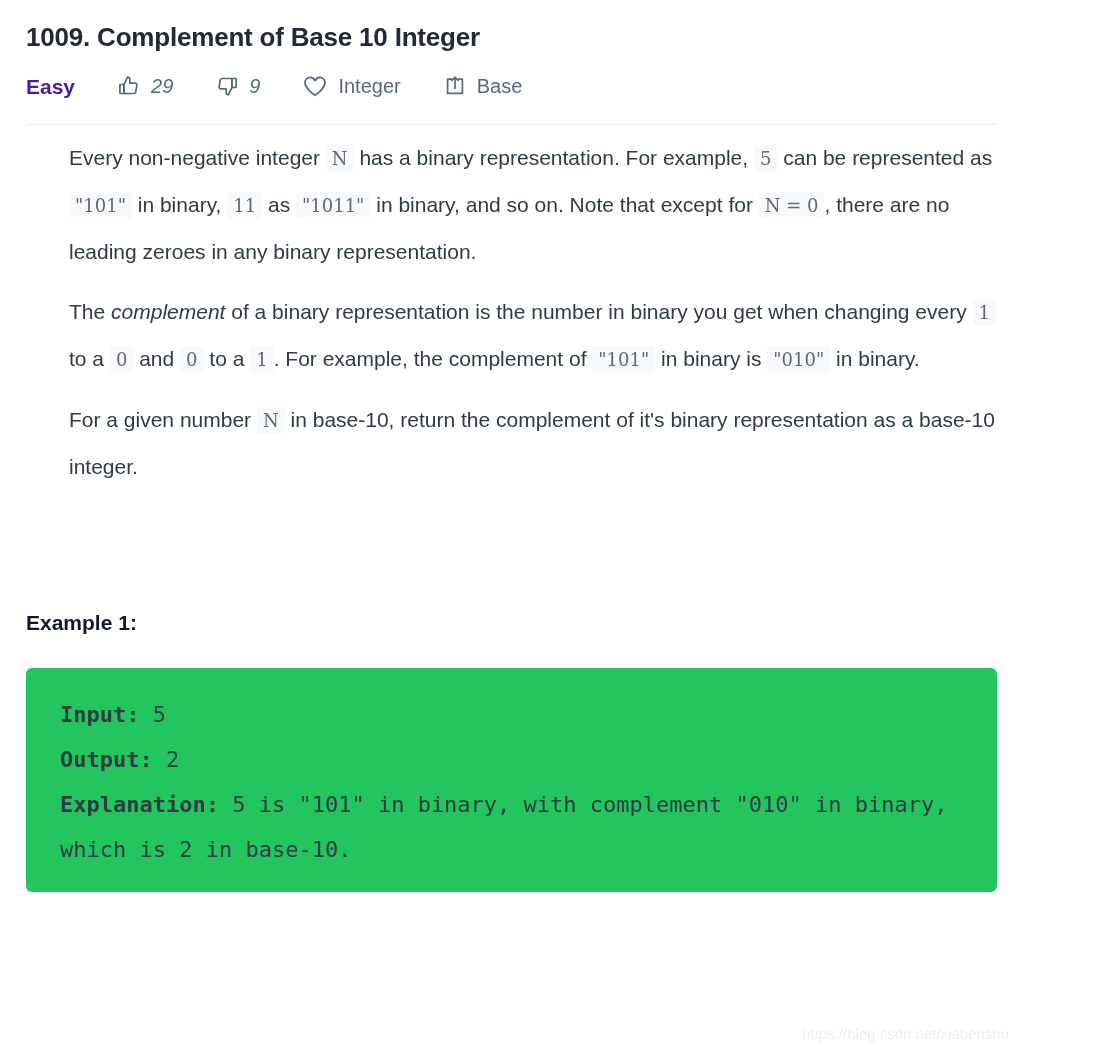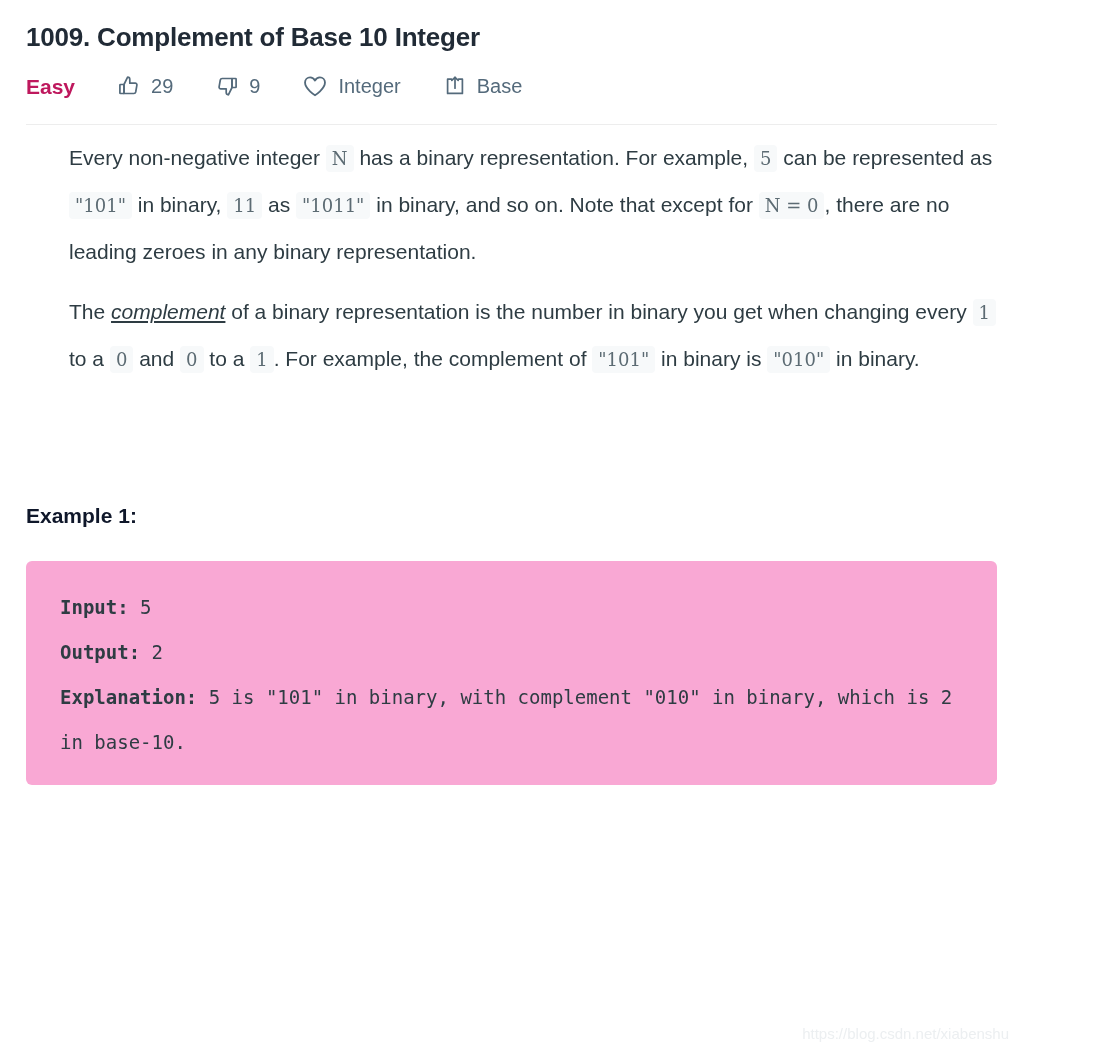--- a/index.html
+++ b/index.html
@@ -58,42 +58,42 @@
     cursor: pointer;
     white-space: nowrap;
   }
   .tool-btn .ico {
     display: inline-flex;
     align-items: center;
     justify-content: center;
     margin-right: 10px;
   }
   .tool-btn .lbl { color: #546a7b; }
-  .tool-btn.votes .lbl { font-size: 20px; }
+  .tool-btn.votes .lbl { font-size: 20px; font-style: italic; }
 
   
   .divider {
     height: 1px;
     background: #ededed;
     margin-top: 22px;
   }
 
   
   .description {
     padding-top: 10px;
     font-size: 21px;
     line-height: 46px;
     color: #2e3c43;
     margin-left: 43px;
   }
   .description p {
     margin: 0 0 14px 0;
     max-width: 1030px;
   }
-  .description em { font-style: italic; text-decoration: underline; }
+  .description em { font-style: italic; }
 
   code.inline {
     font-family: "DejaVu Serif", "Liberation Serif", serif;
     font-size: 18px;
     background: #f7f9fa;
     color: #5c6b73;
     border-radius: 4px;
     padding: 3px 6px;
     white-space: pre;
   }
@@ -104,25 +104,25 @@
     font-weight: bold;
     color: #0f172a;
     margin: 0;
     padding-top: 104px;
     line-height: 30px;
   }
 
   
   .code-block {
     margin-top: 30px;
-    background: #f9a8d4;
+    background: #22c55e;
     border-radius: 6px;
     padding: 24px 34px 20px 34px;
     font-family: "DejaVu Sans Mono", "Liberation Mono", monospace;
-    font-size: 19px;
+    font-size: 22px;
     line-height: 45px;
     color: #2e3c43;
     white-space: pre-wrap;
     word-break: normal;
   }
   .code-block b { font-weight: bold; }
 
   
   .watermark {
     position: absolute;
@@ -137,21 +137,21 @@
 </style>
 </head>
 <body>
 
 <div class="page">
 
   <h1 class="problem-title">1009. Complement of Base 10 Integer</h1>
 
   <div class="toolbar">
 
-    <span class="difficulty" style="color: #be185d;">Easy</span>
+    <span class="difficulty" style="color: #4c1d95;">Easy</span>
 
     <div class="tool-btn votes">
       <span class="ico">
         <svg width="24" height="24" viewBox="0 0 24 24" fill="none" stroke="#546a7b" stroke-width="1.7" stroke-linejoin="round" stroke-linecap="round">
           <path d="M7 10.5 L10.6 3.2 C11.9 3.2 12.8 4.1 12.8 5.4 L12.8 9.2 L18.2 9.2 C19.3 9.2 20.1 10.2 19.9 11.2 L18.7 18.0 C18.5 18.9 17.8 19.5 16.9 19.5 L7 19.5 Z"></path>
           <rect x="2.9" y="10.5" width="4.1" height="9" rx="0.6"></rect>
         </svg>
       </span>
       <span class="lbl">29</span>
     </div>
@@ -186,20 +186,21 @@
       <span class="lbl">Base</span>
     </div>
 
   </div>
 
   <div class="divider"></div>
 
   <div class="description" id="description-body">
       <p>Every non-negative integer <code class="inline">N</code> has a binary representation.  For example, <code class="inline">5</code> can be represented as <code class="inline">"101"</code> in binary, <code class="inline">11</code> as <code class="inline">"1011"</code> in binary, and so on.  Note that except for <code class="inline">N = 0</code>, there are no leading zeroes in any binary representation.</p>
       <p>The <em>complement</em> of a binary representation is the number in binary you get when changing every <code class="inline">1</code> to a <code class="inline">0</code> and <code class="inline">0</code> to a <code class="inline">1</code>.  For example, the complement of <code class="inline">"101"</code> in binary is <code class="inline">"010"</code> in binary.</p>
+      <p>For a given number <code class="inline">N</code> in base-10, return the complement of it's binary representation as a base-10 integer.</p>
     </div>
 
   <h2 class="example-heading">Example 1:</h2>
 
   <pre class="code-block" id="example-block"><span><b>Input:</b> 5</span>
 <span><b>Output:</b> 2</span>
 <span><b>Explanation:</b> 5 is "101" in binary, with complement "010" in binary, which is 2 in base-10.</span></pre>
 
   <div class="watermark">https://blog.csdn.net/xiabenshu</div>
 

